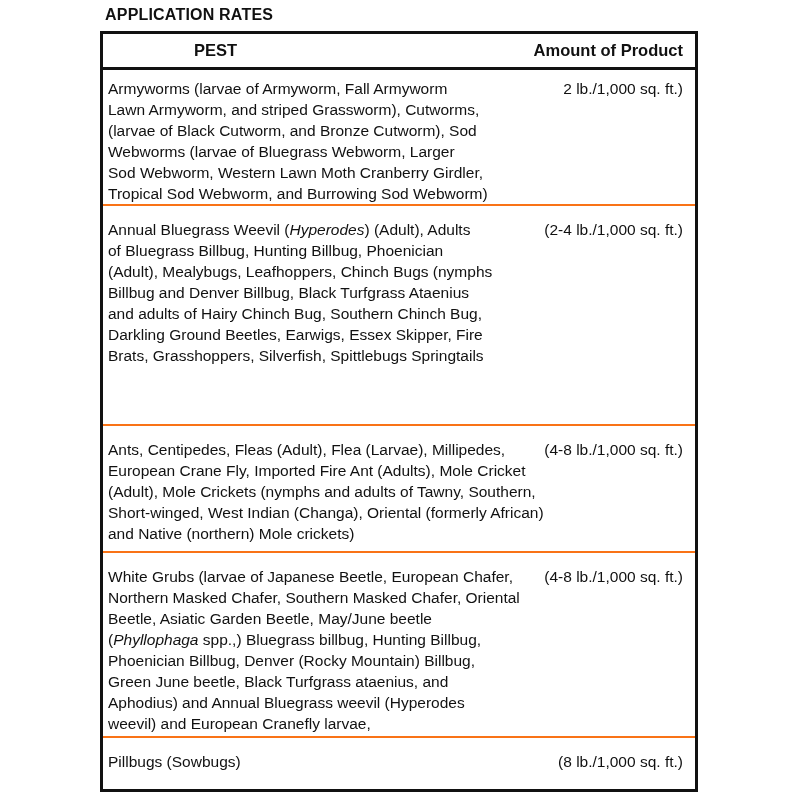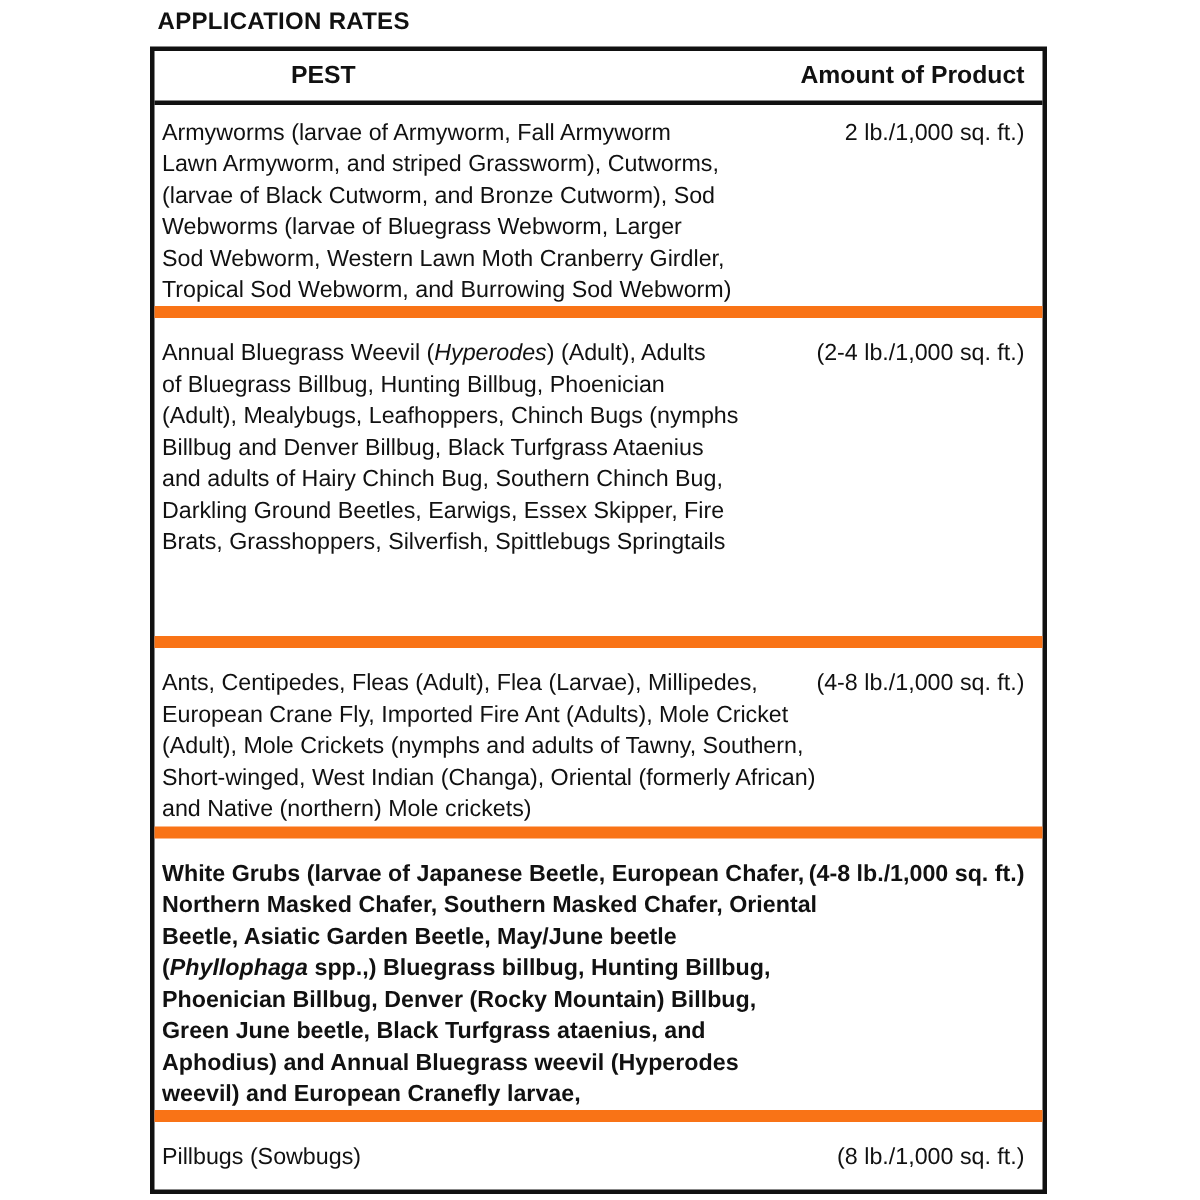--- a/index.html
+++ b/index.html
@@ -57,25 +57,25 @@
     text-align: right;
     padding-right: 12px;
   }
   .row {
     position: relative;
     box-sizing: border-box;
     padding: 13px 12px 0 5px;
     font-size: 15.5px;
     line-height: 21px;
   }
-  .row + .row { border-top: 8px solid #f97316; }
+  .row + .row { border-top: 2px solid #f97316; }
   .row:nth-child(1) { min-height: 134px; padding-top: 8px; }
   .row:nth-child(2) { min-height: 188px; }
   .row:nth-child(3) { min-height: 127px; margin-top: 32px; }
-  .row:nth-child(4) { min-height: 185px; font-weight: bold; }
+  .row:nth-child(4) { min-height: 185px; }
   .row:nth-child(5) { min-height: 53px; }
   .pest { max-width: 470px; }
   .pest .line { white-space: nowrap; }
   .it { font-style: italic; }
   .amount {
     position: absolute;
     right: 12px;
     top: 13px;
     white-space: nowrap;
   }

